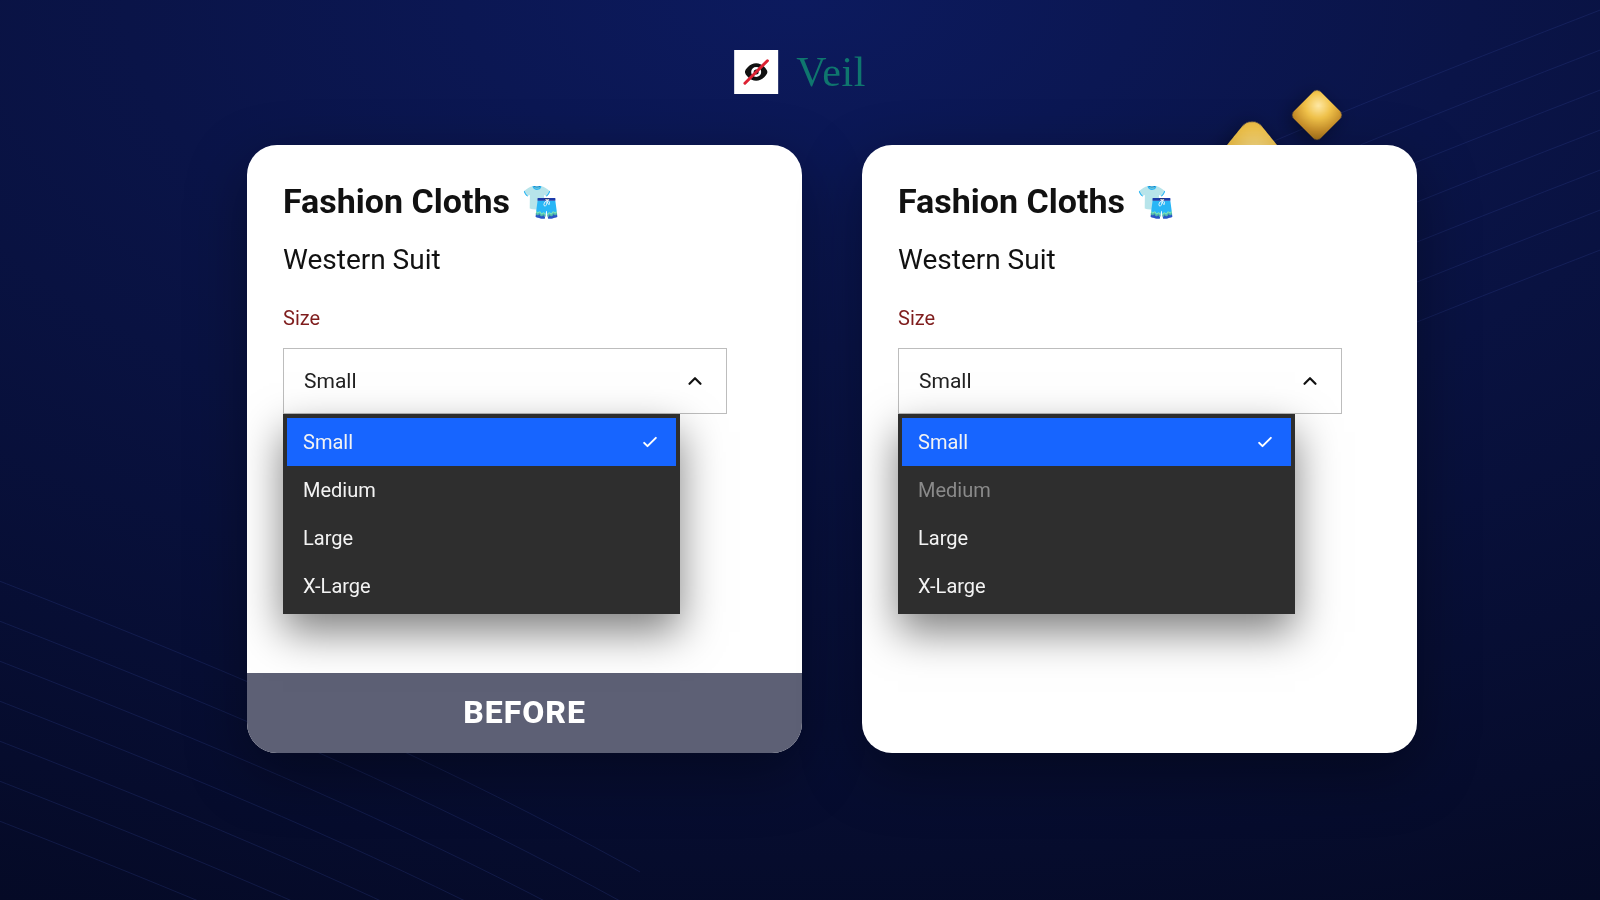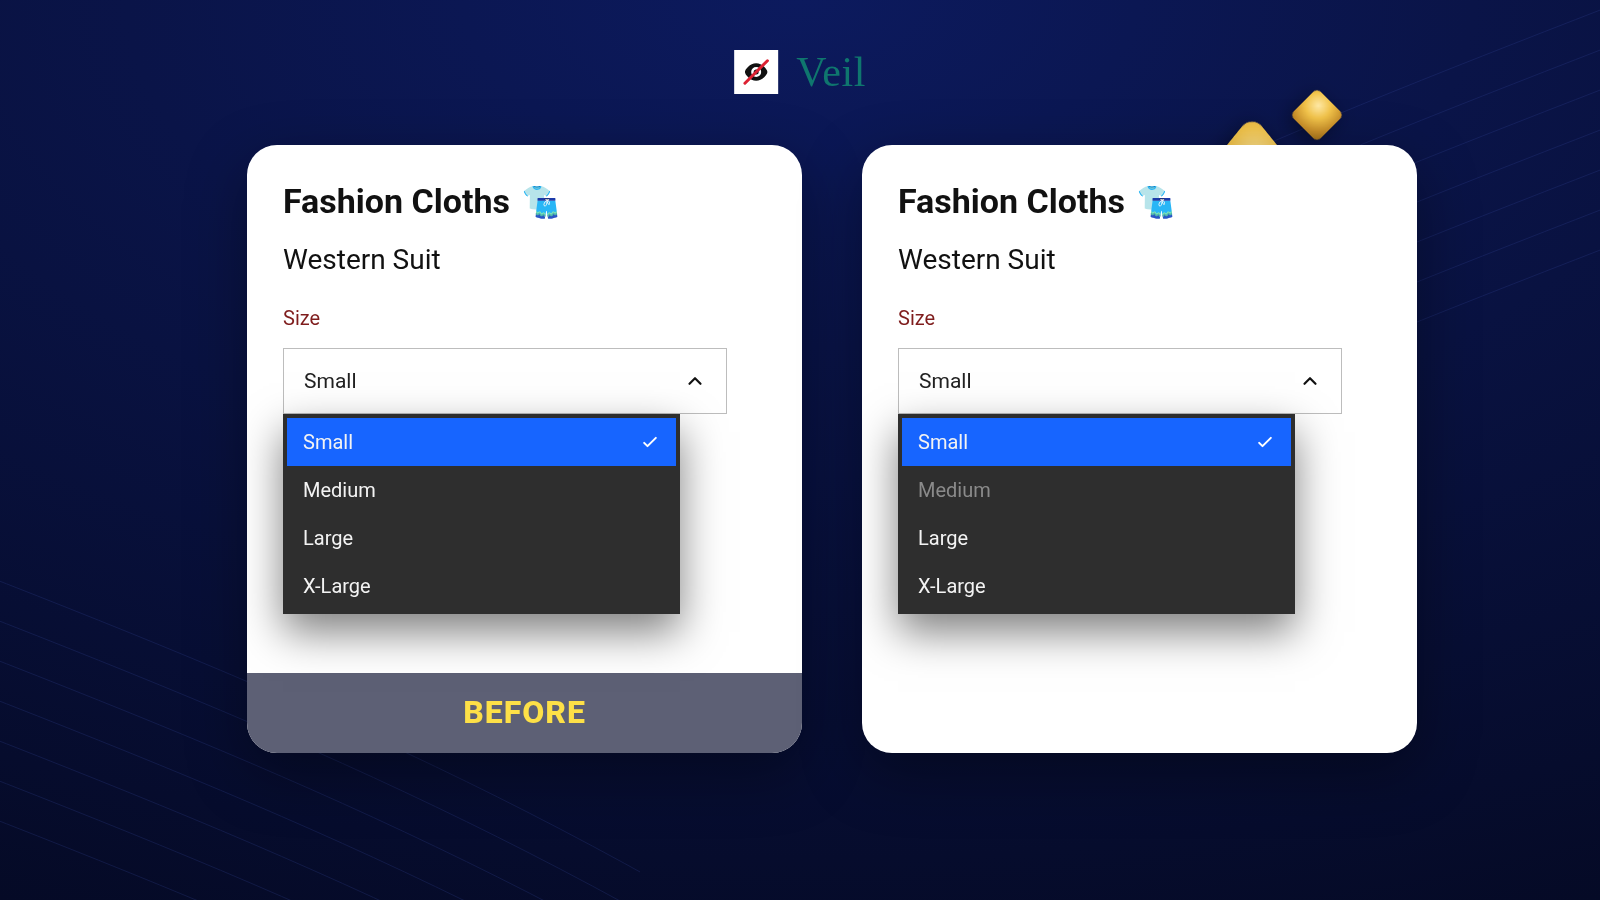--- a/index.html
+++ b/index.html
@@ -61,21 +61,21 @@
   .menu-item {
     height:48px; display:flex; align-items:center; justify-content:space-between;
     padding:0 16px; color:#f3f3f3; font-size:20px; cursor:pointer;
   }
   .menu-item + .menu-item { margin-top:0; }
   .menu-item.sel { background:#1765ff; }
   .menu-item.dim { color:#8a8a8a; }
   .check { width:20px; height:20px; }
 
   .card-footer {
-    background:#5d6075; color:#fde047; text-align:center;
+    background:#5d6075; color:#ffffff; text-align:center;
     font-size:32px; font-weight:800; letter-spacing:1px;
     padding:20px 0 22px 0;
   }
 
   
   .sparkles { position:absolute; top:92px; right:236px; width:170px; height:170px; pointer-events:none; }
   .spark { position:absolute; background: radial-gradient(circle at 35% 30%, #ffe9a6 0%, #f2c44b 35%, #c9902a 70%, #9a6b17 100%); transform: rotate(45deg); border-radius:14%; filter: drop-shadow(0 6px 10px rgba(0,0,0,.4)); }
   .spark.big   { width:92px; height:92px; left:12px; top:48px; transform: rotate(45deg) skew(6deg,6deg); border-radius:18%; }
   .spark.small1{ width:38px; height:38px; left:104px; top:4px; }
   .spark.small2{ width:30px; height:30px; left:4px;  top:116px; }

